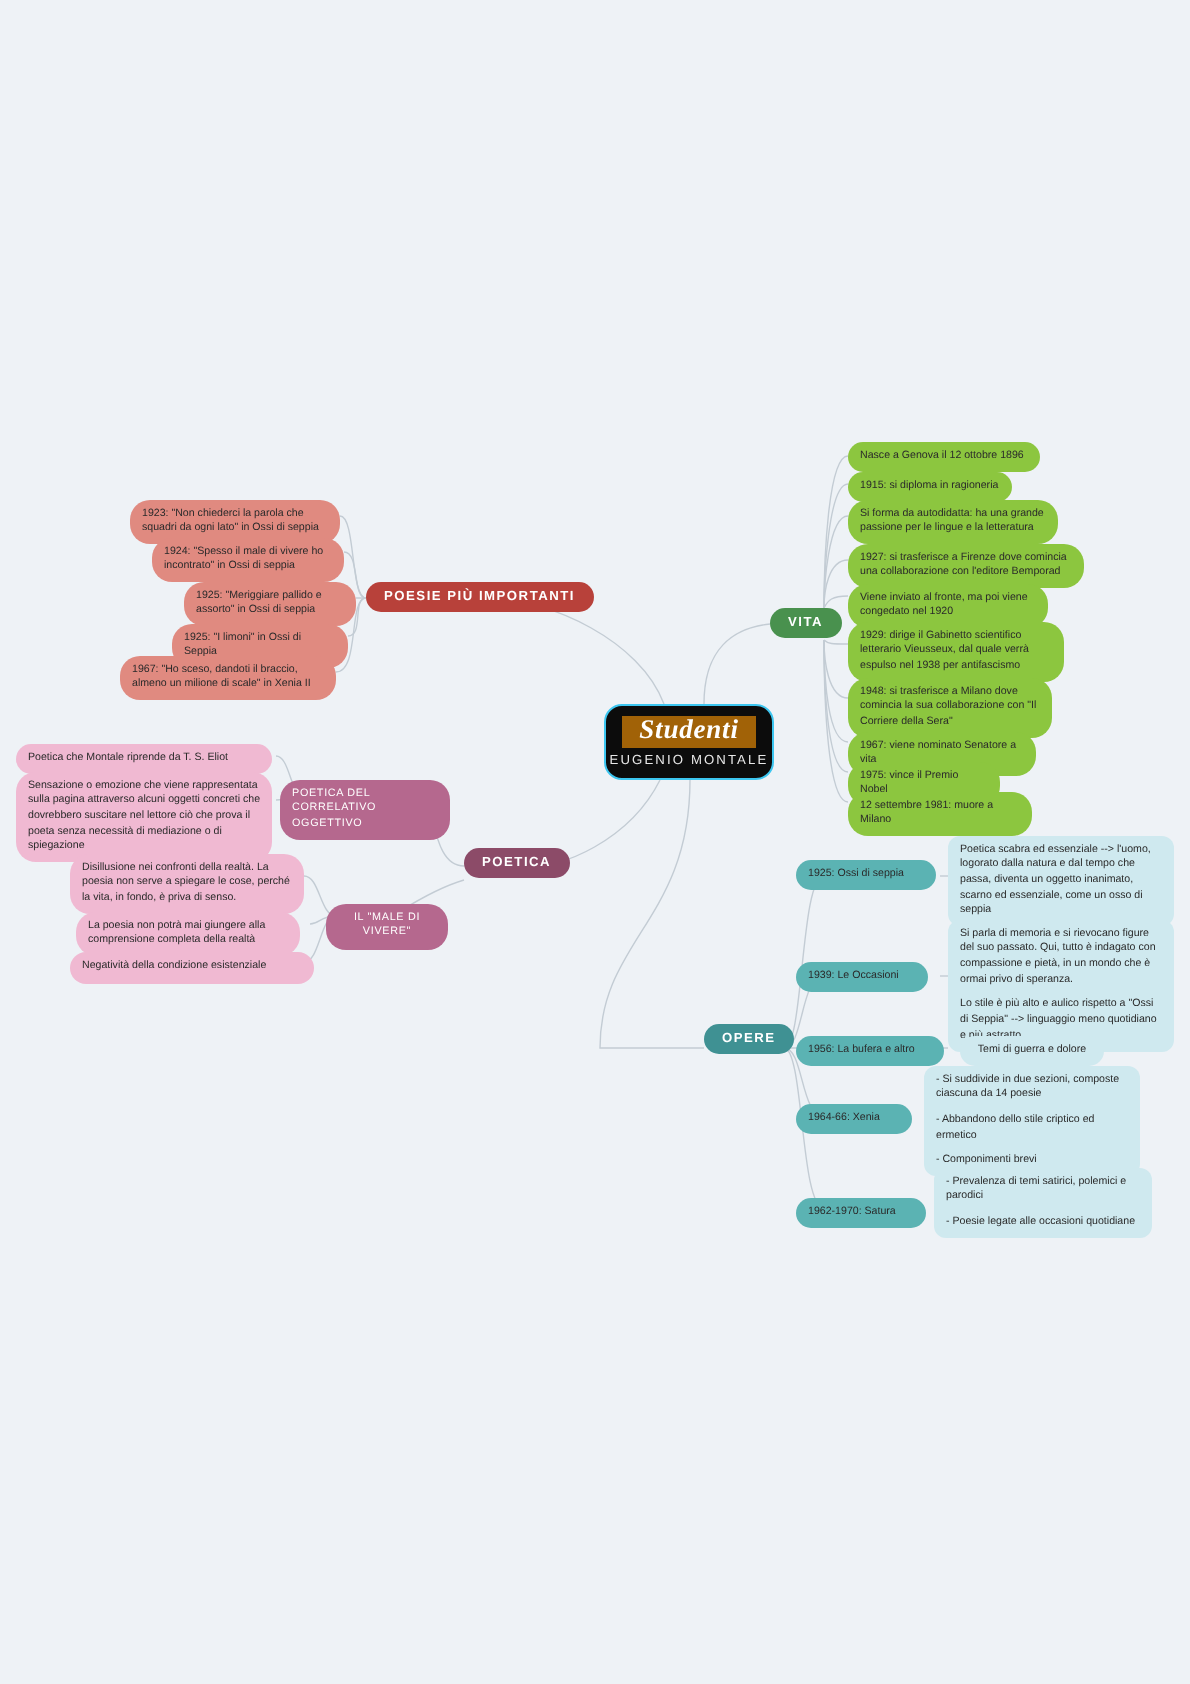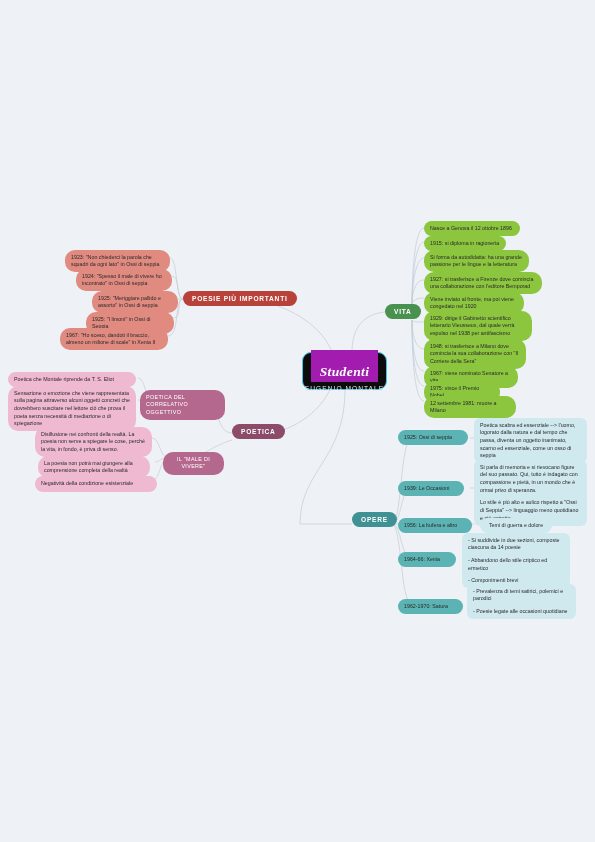--- a/index.html
+++ b/index.html
@@ -41,28 +41,28 @@
     background: #0c0c0c;
     border: 1.2px solid #3cc6f0;
     border-radius: 9px;
     display: flex;
     flex-direction: column;
     align-items: center;
     justify-content: center;
     box-sizing: border-box;
   }
   .center-logo {
-    background: #a21caf;
+    background: #a16207;
     color: #ffffff;
     font-family: "Liberation Serif", serif;
     font-style: italic;
     font-weight: bold;
     font-size: 13.5px;
     letter-spacing: 0.4px;
-    padding: 15px 9px 2px 9px;
+    padding: 0 9px 2px 9px;
     line-height: 1.1;
   }
   .center-sub {
     color: #e8e8e8;
     font-size: 6.6px;
     letter-spacing: 1.05px;
     margin-top: 3px;
   }
 
   

